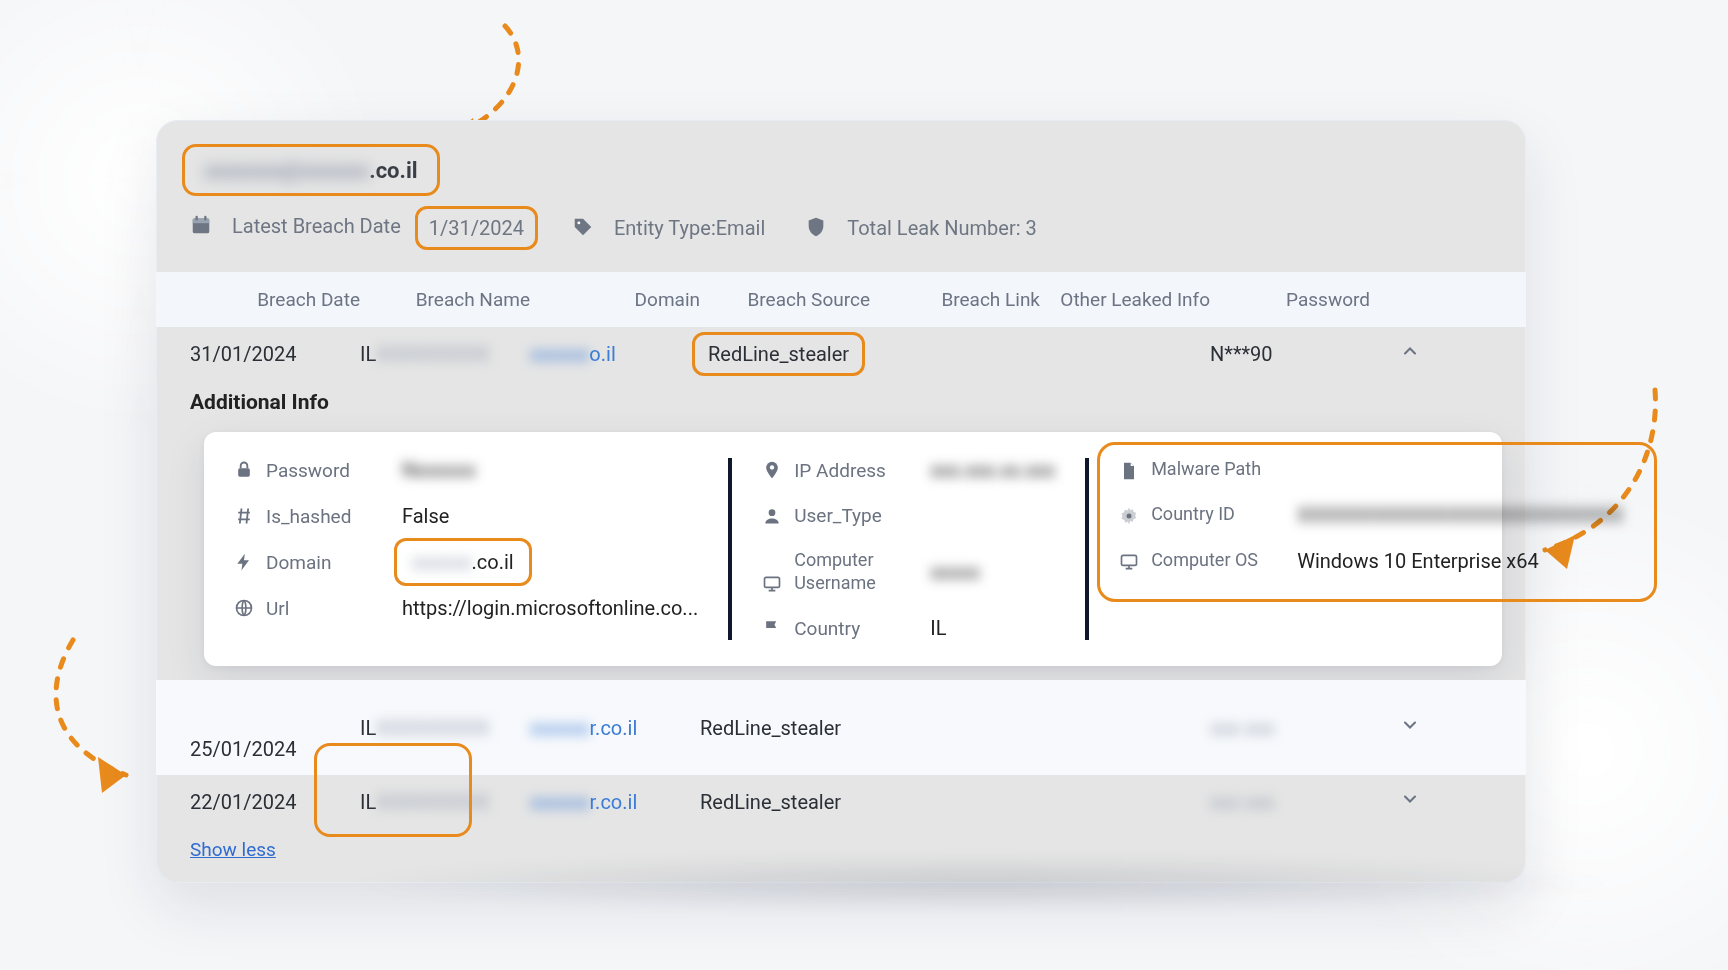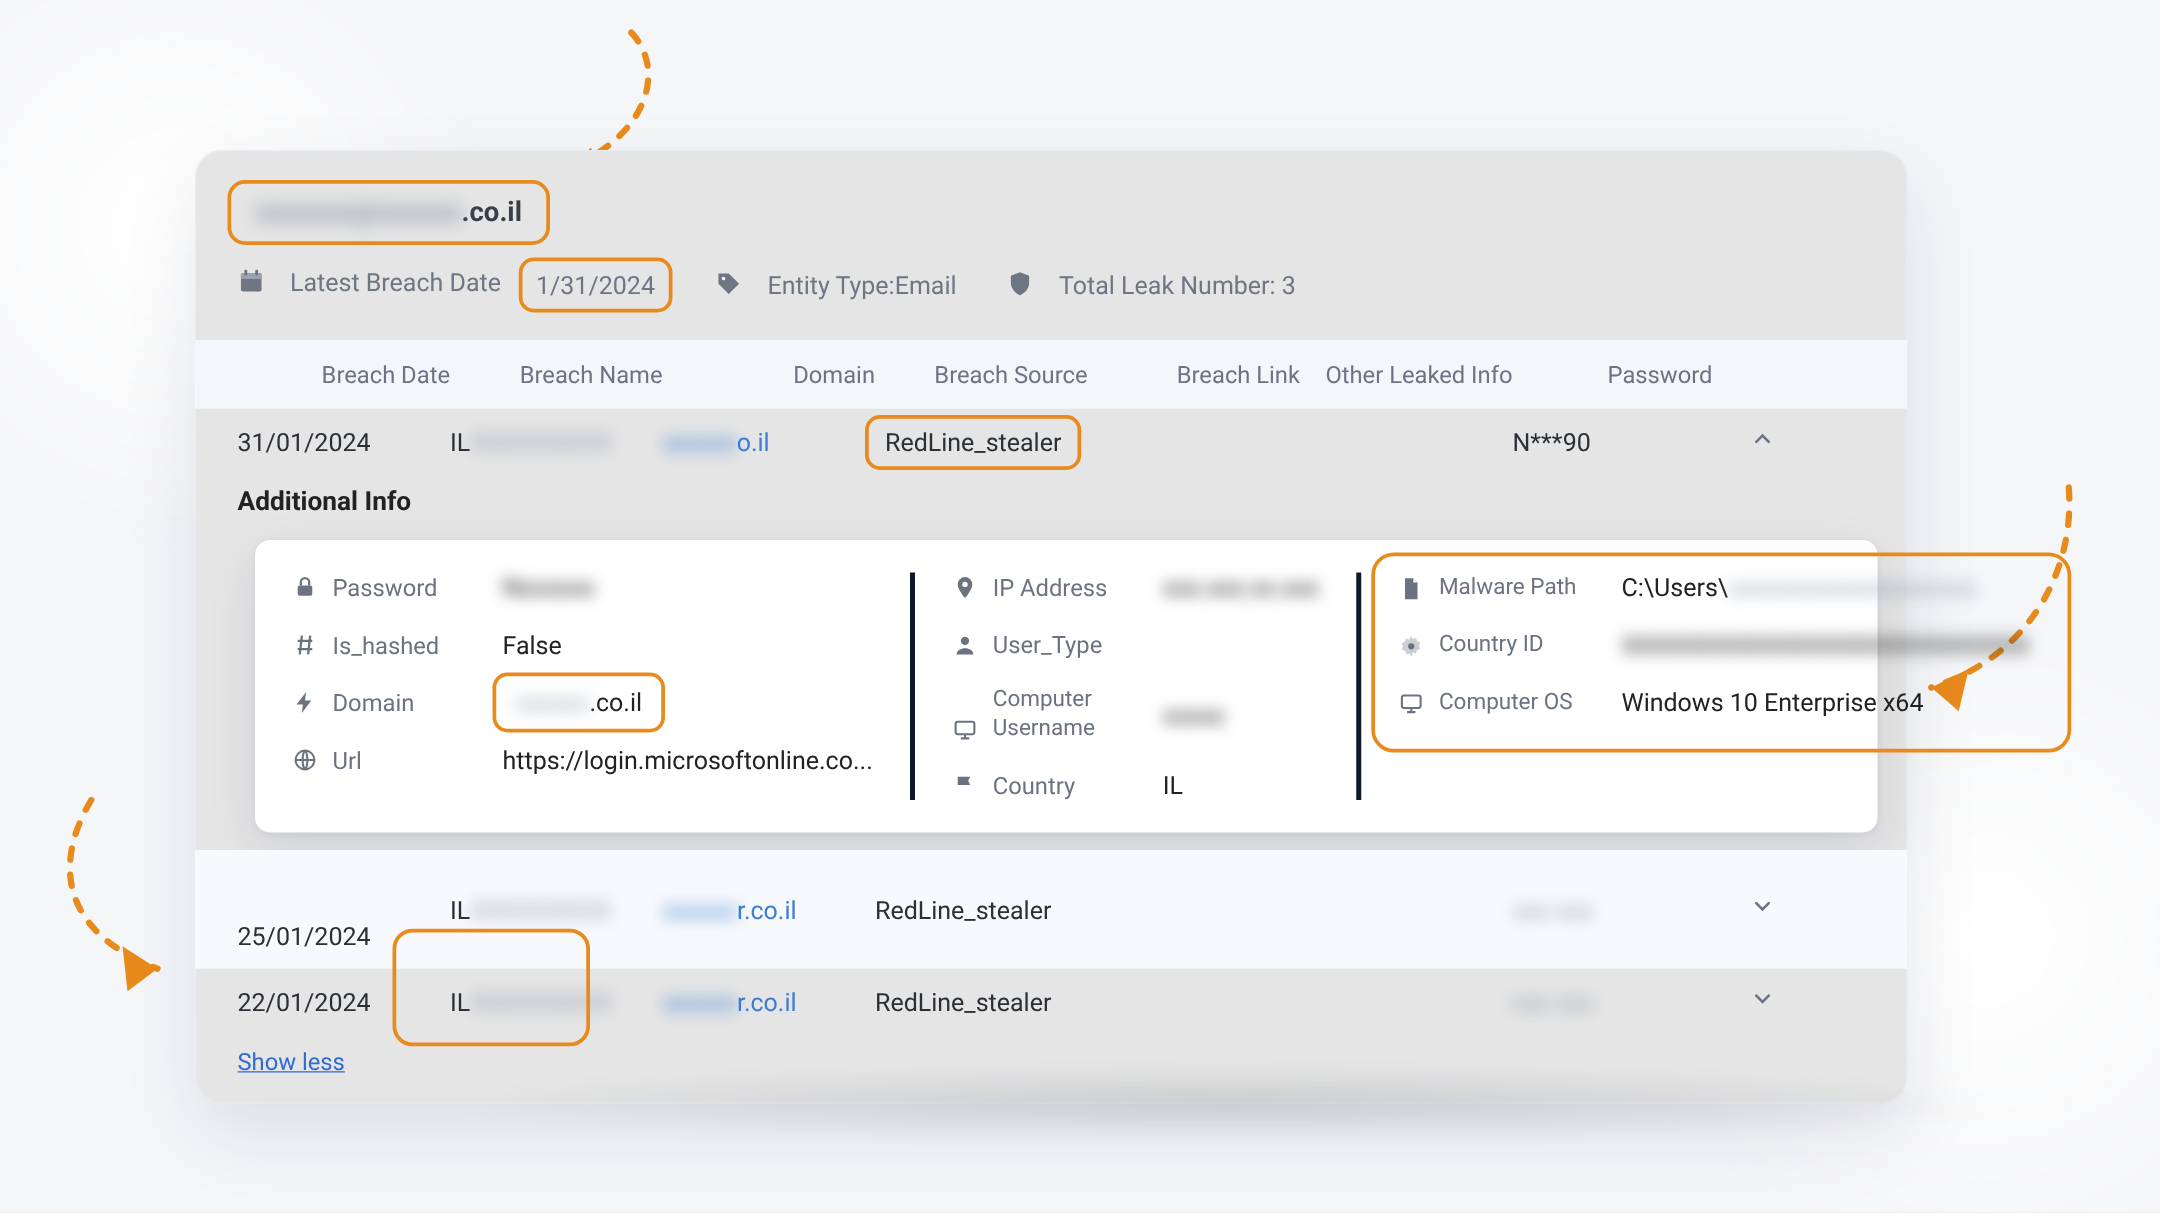--- a/index.html
+++ b/index.html
@@ -334,21 +334,20 @@
       <div class="kv wide">
         <div class="lab2">
             <span class="kicon">
               <svg viewBox="0 0 24 24">
                 <path fill="currentColor" d="M6 2h8l4 4v16H6z"></path>
                 <path fill="#fff" d="M14 2v4h4"></path>
               </svg>
             </span>
             <span>Malware Path</span>
           </div>
-        <div class="val" style="white-space:nowrap;"><span>C:\Users\</span><span class="blur">xxxxxxxxxxxxxxxxxxxx</span></div>
       </div>
       <div class="kv wide">
         <div class="lab2">
             <span class="kicon">
               <svg viewBox="0 0 24 24">
                 <circle cx="12" cy="12" r="3" fill="currentColor"></circle>
                 <path fill="currentColor" d="M12 2l1.5 3 3-1 1 3 3 1.5-1 3 1 3-3 1.5-1 3-3-1L12 22l-1.5-3-3 1-1-3L3 15l1-3-1-3 3-1.5 1-3 3 1z" opacity=".35"></path>
               </svg>
             </span>
             <span>Country ID</span>

